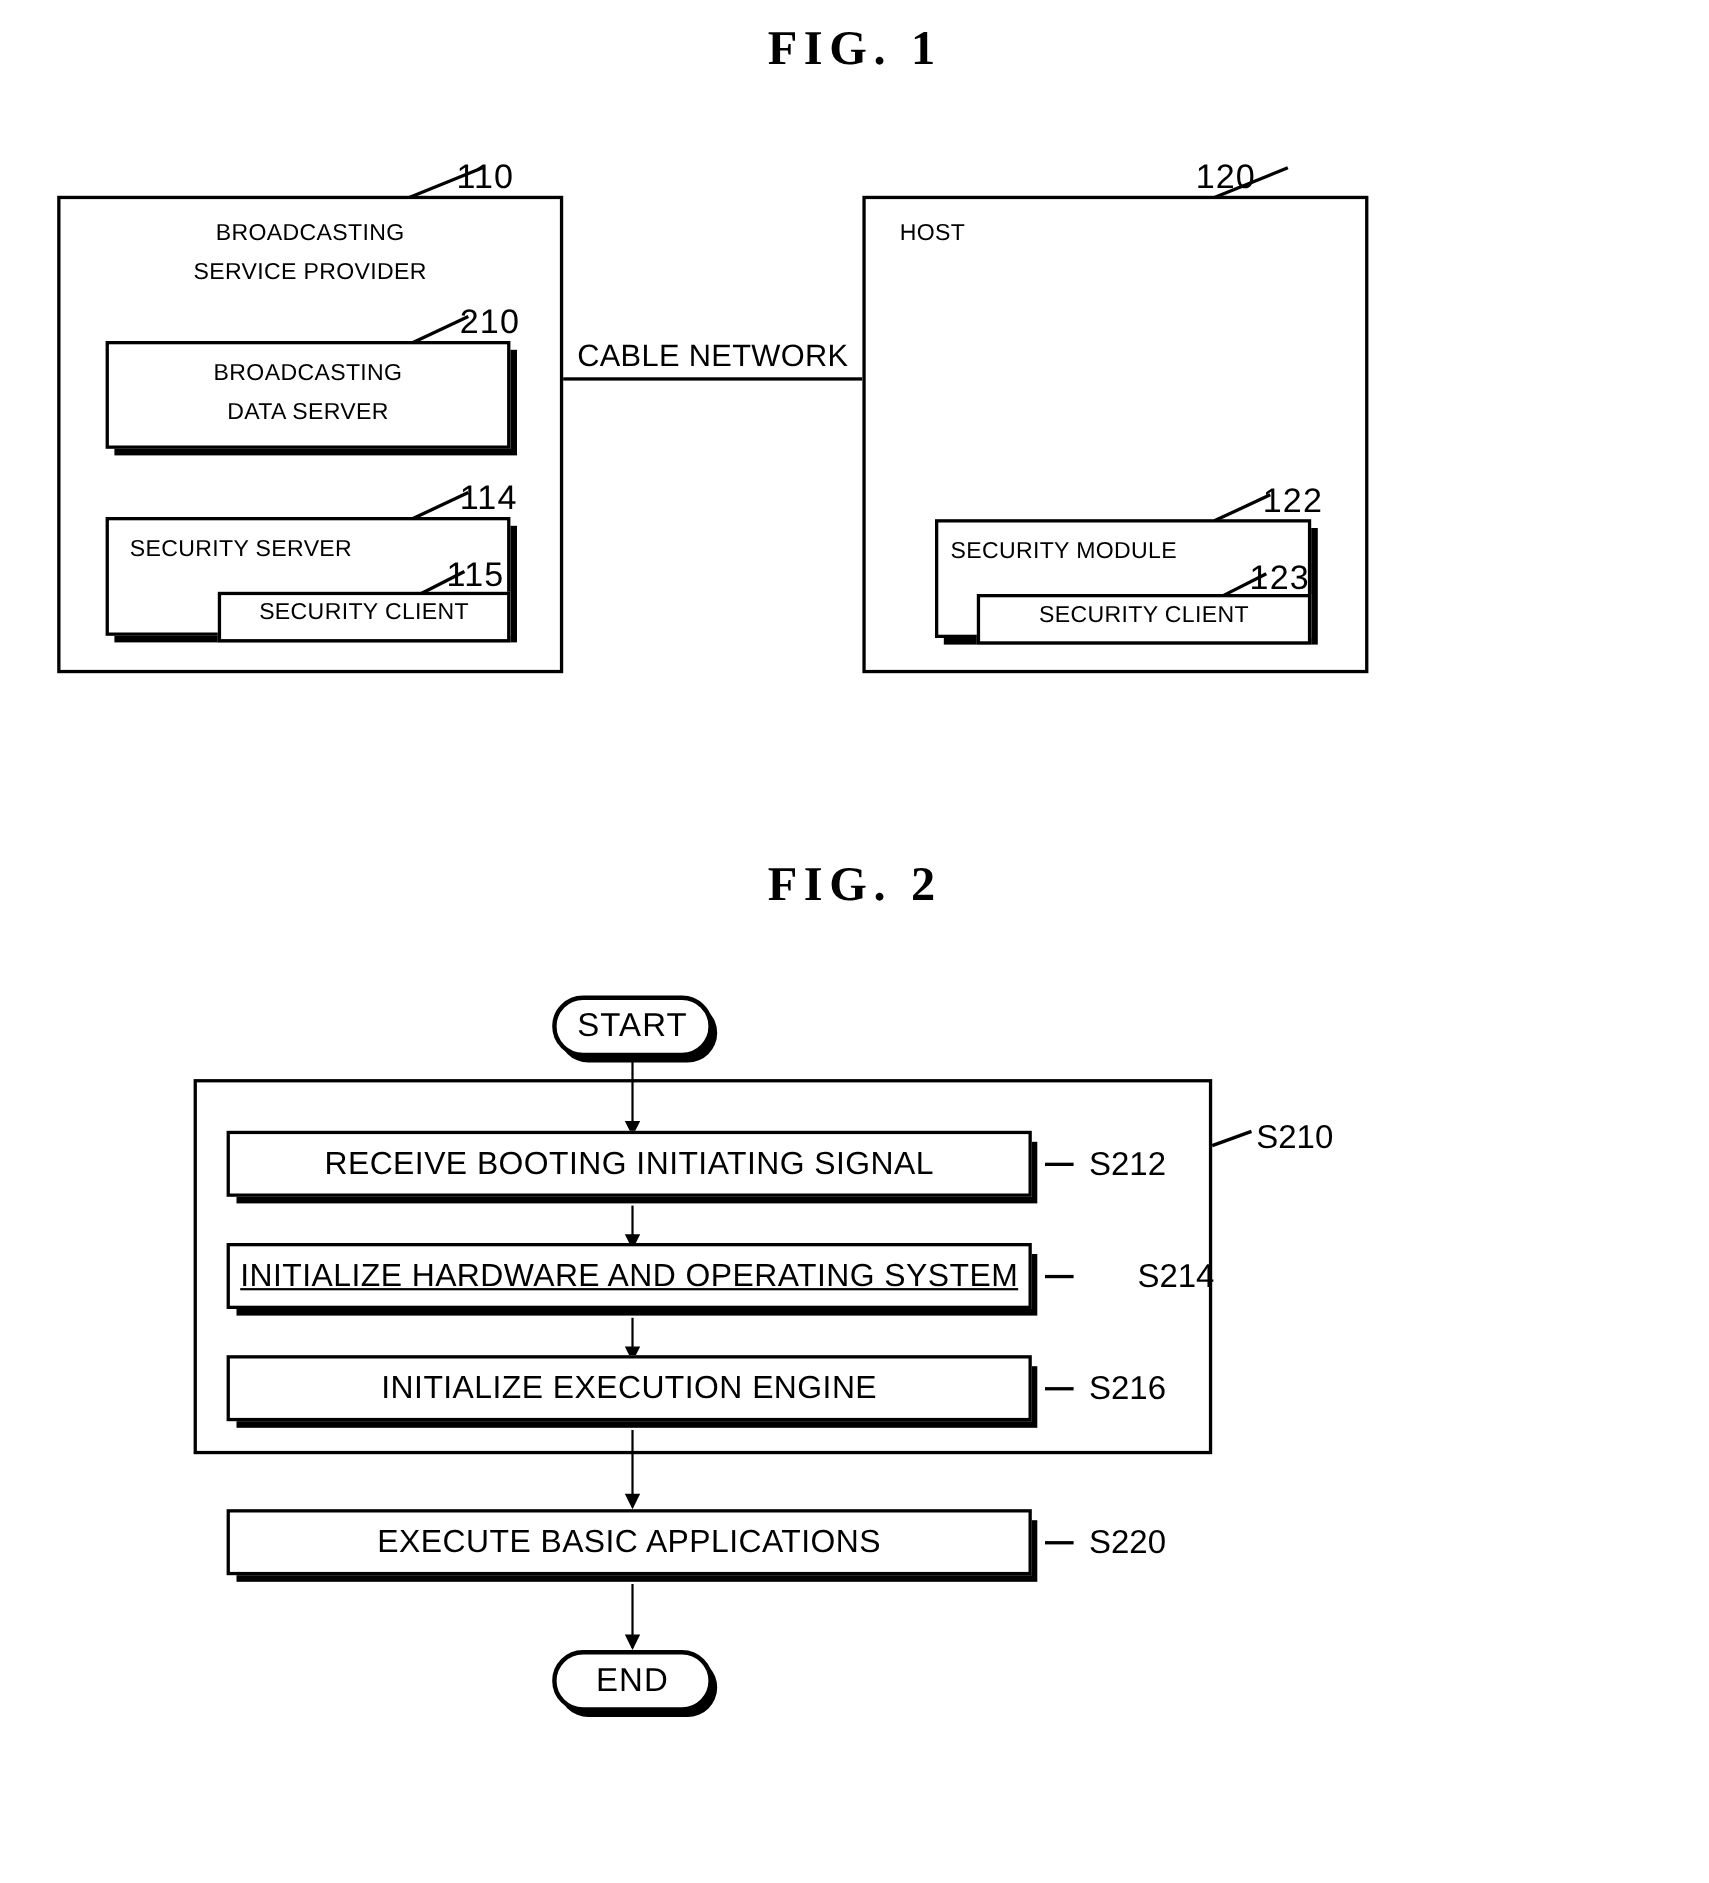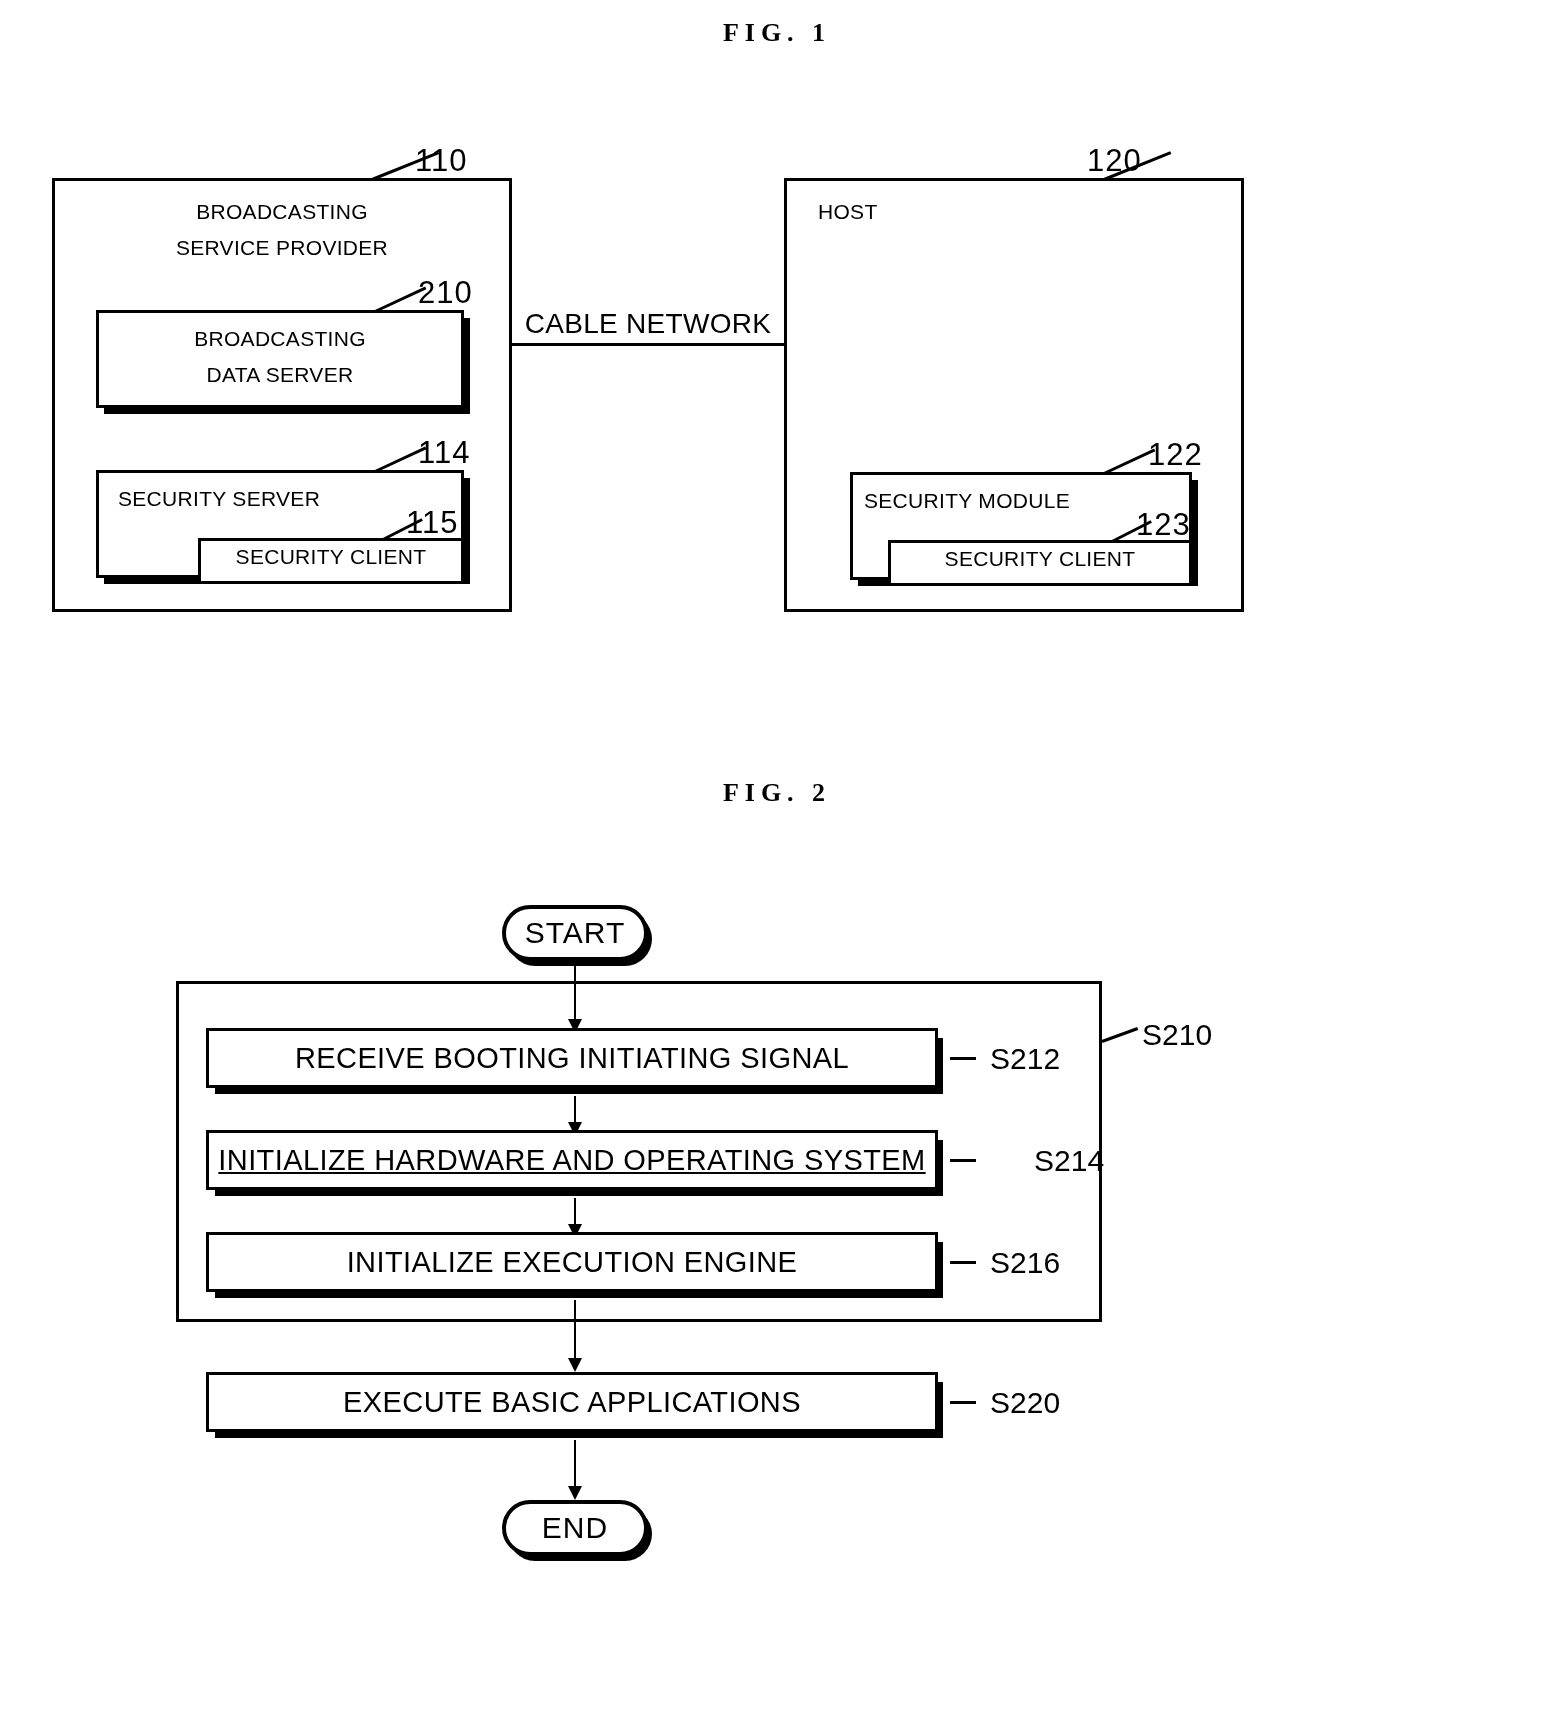--- a/index.html
+++ b/index.html
@@ -22,21 +22,21 @@
     height: 1712px;
   }
 
   
   .fig-title {
     position: absolute;
     width: 100%;
     text-align: center;
     font-family: "Liberation Serif", serif;
     font-weight: bold;
-    font-size: 26px;
+    font-size: 44px;
     letter-spacing: 6px;
   }
   #fig1-title { top: 18px; }
   #fig2-title { top: 778px; }
 
   
   .box {
     position: absolute;
     box-sizing: border-box;
     background: #ffffff;

